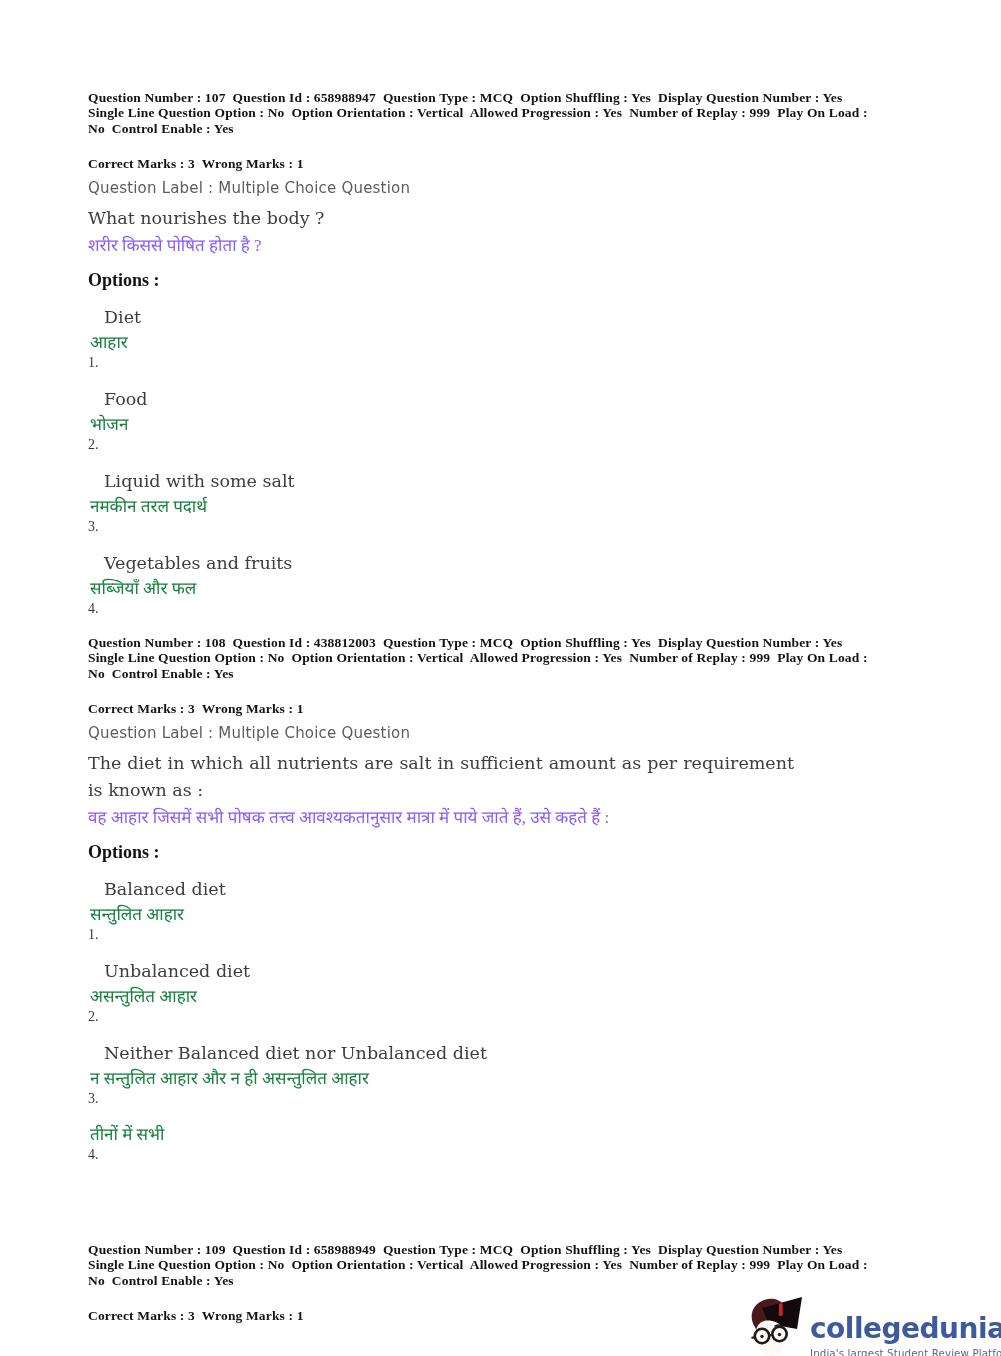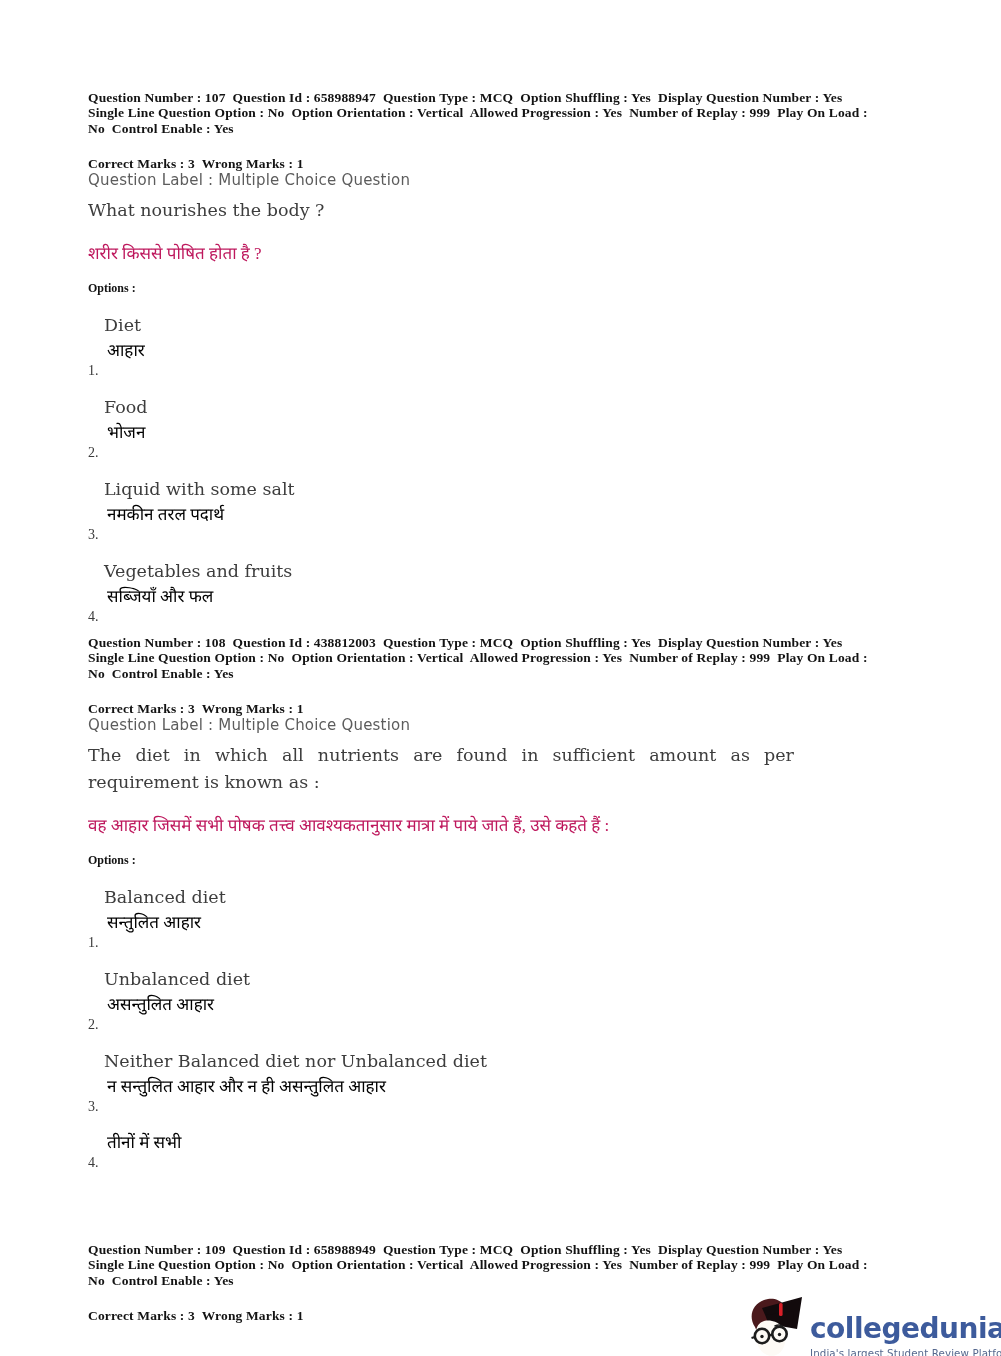--- a/index.html
+++ b/index.html
@@ -31,58 +31,59 @@
     color:#131313;
     white-space:pre;
     margin-top:20px;
     letter-spacing:0.15px;
   }
   .qlabel {
     font-family:"DejaVu Sans", sans-serif;
     font-size:15px;
     line-height:19px;
     color:#5c5c5c;
+    margin-top:8px;
     letter-spacing:0.2px;
   }
   .q-en {
     font-family:"DejaVu Serif", serif;
     font-size:17.5px;
     line-height:27px;
     color:#3d3d3d;
     margin-top:7px;
     width:706px;
   }
   .justified { text-align:justify; }
   .q-hi {
     font-size:17px;
     line-height:26px;
-    color:#be185d;
-    margin-top:17px;
+    color:#8b5cf6;
+    margin-top:1px;
   }
   .options-label {
     font-weight:bold;
-    font-size:12px;
+    font-size:18px;
     line-height:16px;
     color:#131313;
     margin-top:13px;
     white-space:pre;
   }
   .option { margin-top:16px; }
   .opt-en {
     font-family:"DejaVu Serif", serif;
     font-size:17.5px;
     line-height:26px;
     color:#3d3d3d;
     margin-left:16px;
   }
   .opt-hi {
     font-size:17px;
     line-height:26px;
-    color:#000000;
-    margin-left:19px;
+    color:#15803d;
+    margin-left:2px;
   }
   .opt-num {
     font-size:14px;
     line-height:15px;
     color:#3a3a3a;
     margin-top:-1px;
   }
 
   .logo {
     position:absolute;
@@ -148,21 +149,21 @@
     <div class="opt-num">4.</div>
   </div>
 </section>
 
 <section class="qblock" id="q108">
   <div class="meta-line">Question Number : 108  Question Id : 438812003  Question Type : MCQ  Option Shuffling : Yes  Display Question Number : Yes</div>
   <div class="meta-line">Single Line Question Option : No  Option Orientation : Vertical  Allowed Progression : Yes  Number of Replay : 999  Play On Load :</div>
   <div class="meta-line">No  Control Enable : Yes</div>
   <div class="marks-line">Correct Marks : 3  Wrong Marks : 1</div>
   <div class="qlabel">Question Label : Multiple Choice Question</div>
-  <div class="q-en justified">The diet in which all nutrients are found in sufficient amount as per requirement is known as :</div>
+  <div class="q-en justified">The diet in which all nutrients are salt in sufficient amount as per requirement is known as :</div>
   <div class="q-hi">वह आहार जिसमें सभी पोषक तत्त्व आवश्यकतानुसार मात्रा में पाये जाते हैं, उसे कहते हैं :</div>
   <div class="options-label">Options :</div>
 
   <div class="option">
     <div class="opt-en">Balanced diet</div>
     <div class="opt-hi">सन्तुलित आहार</div>
     <div class="opt-num">1.</div>
   </div>
   <div class="option">
     <div class="opt-en">Unbalanced diet</div>

